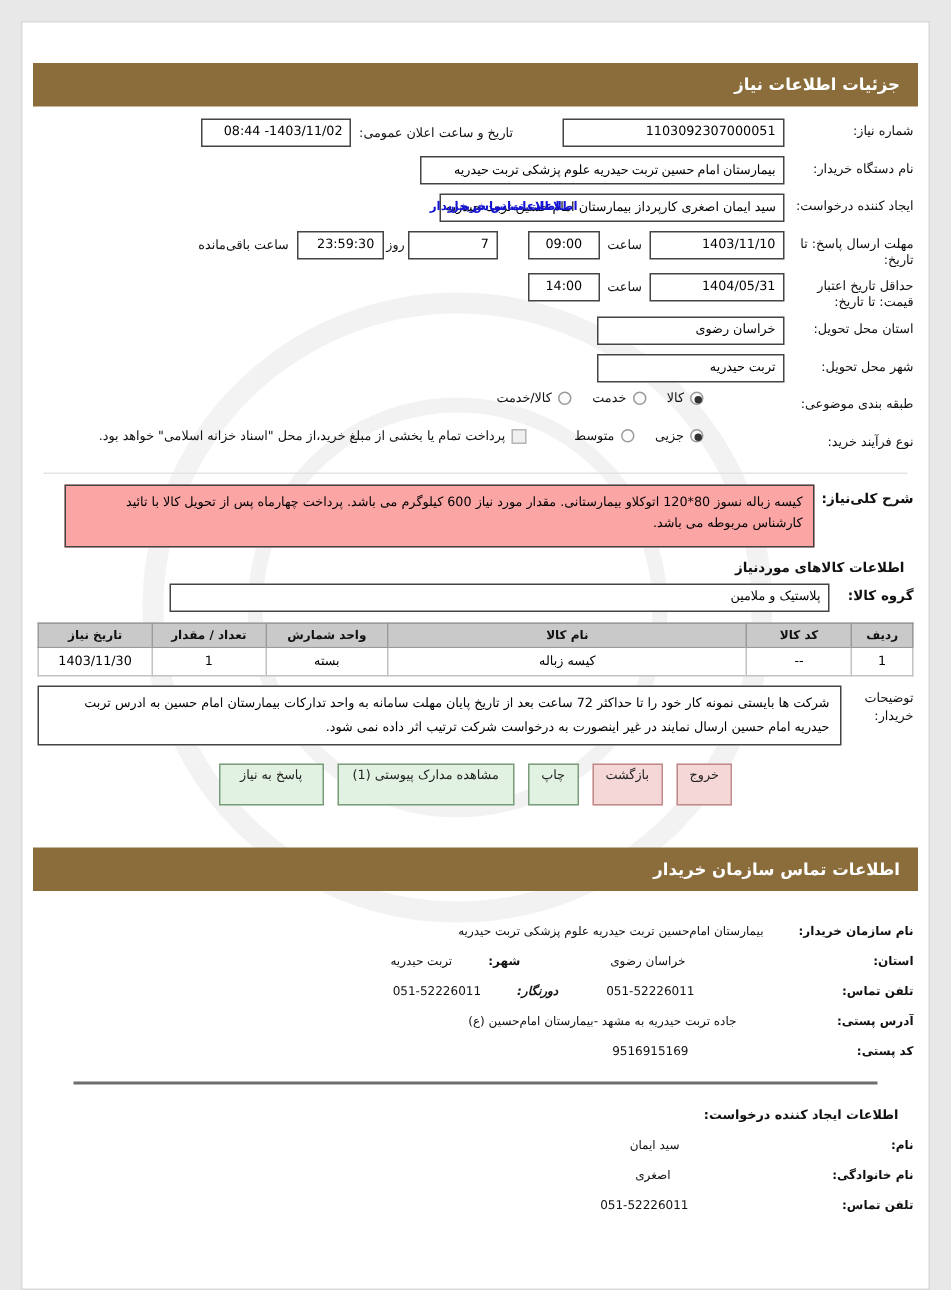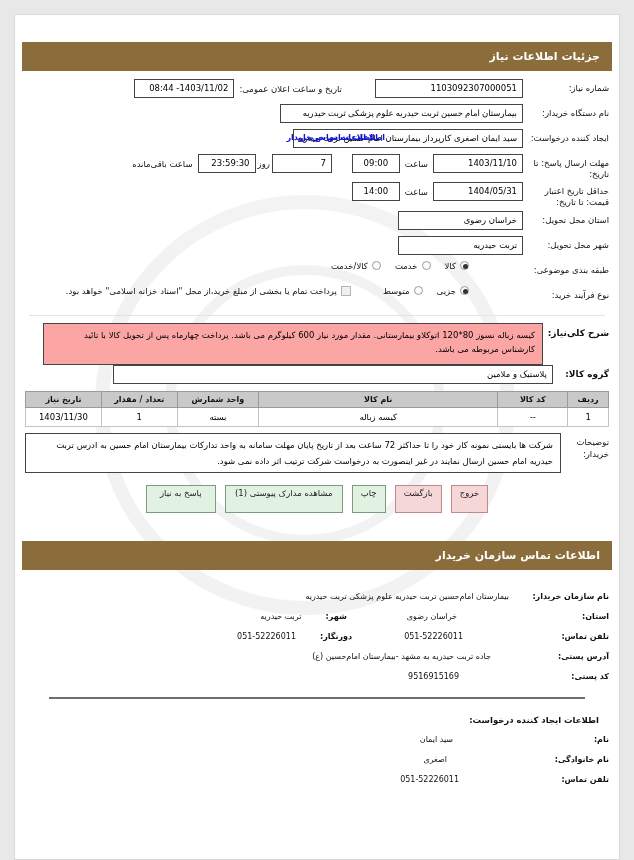--- a/index.html
+++ b/index.html
@@ -372,20 +372,21 @@
         </div>
       </div>
 
       <div class="divider"></div>
 
       <div class="desc-row">
         <div class="desc-lbl">شرح کلی‌نیاز:</div>
         <div class="desc-box">کیسه زباله نسوز 80*120 اتوکلاو  بیمارستانی. مقدار مورد نیاز 600  کیلوگرم می باشد. پرداخت چهارماه پس از تحویل کالا با تائید  کارشناس مربوطه می باشد.</div>
       </div>
 
+      <div class="subtitle">اطلاعات کالاهای موردنیاز</div>
 
       <div class="row">
         <div class="lbl" style="width:56px;flex:0 0 56px;font-weight:bold;font-size:9px;">گروه کالا:</div>
         <div class="fields">
           <div class="box" style="width:440px;">پلاستیک و ملامین</div>
         </div>
       </div>
 
       <table class="items">
         <thead>
@@ -435,21 +436,21 @@
       </div>
       <div class="c-row">
         <div class="c-lbl" style="width:96px;flex:0 0 96px;">استان:</div>
         <div class="c-val" style="padding-right:56px;">خراسان رضوی</div>
         <div class="c-lbl2">شهر:</div>
         <div class="c-val2">تربت حیدریه</div>
       </div>
       <div class="c-row">
         <div class="c-lbl" style="width:96px;flex:0 0 96px;">تلفن تماس:</div>
         <div class="c-val" style="padding-right:50px;direction:ltr;">051-52226011</div>
-        <div class="c-lbl2" style="padding-right:52px;">دورنگار:</div>
+        <div class="c-lbl2" style="padding-right:32px;font-style:italic;">دورنگار:</div>
         <div class="c-val2" style="direction:ltr;">051-52226011</div>
       </div>
       <div class="c-row">
         <div class="c-lbl" style="width:96px;flex:0 0 96px;">آدرس پستی:</div>
         <div class="c-val" style="padding-right:22px;">جاده تربت حیدریه به مشهد -بیمارستان امام‌حسین (ع)</div>
       </div>
       <div class="c-row">
         <div class="c-lbl" style="width:96px;flex:0 0 96px;">کد پستی:</div>
         <div class="c-val" style="padding-right:54px;direction:ltr;">9516915169</div>
       </div>

